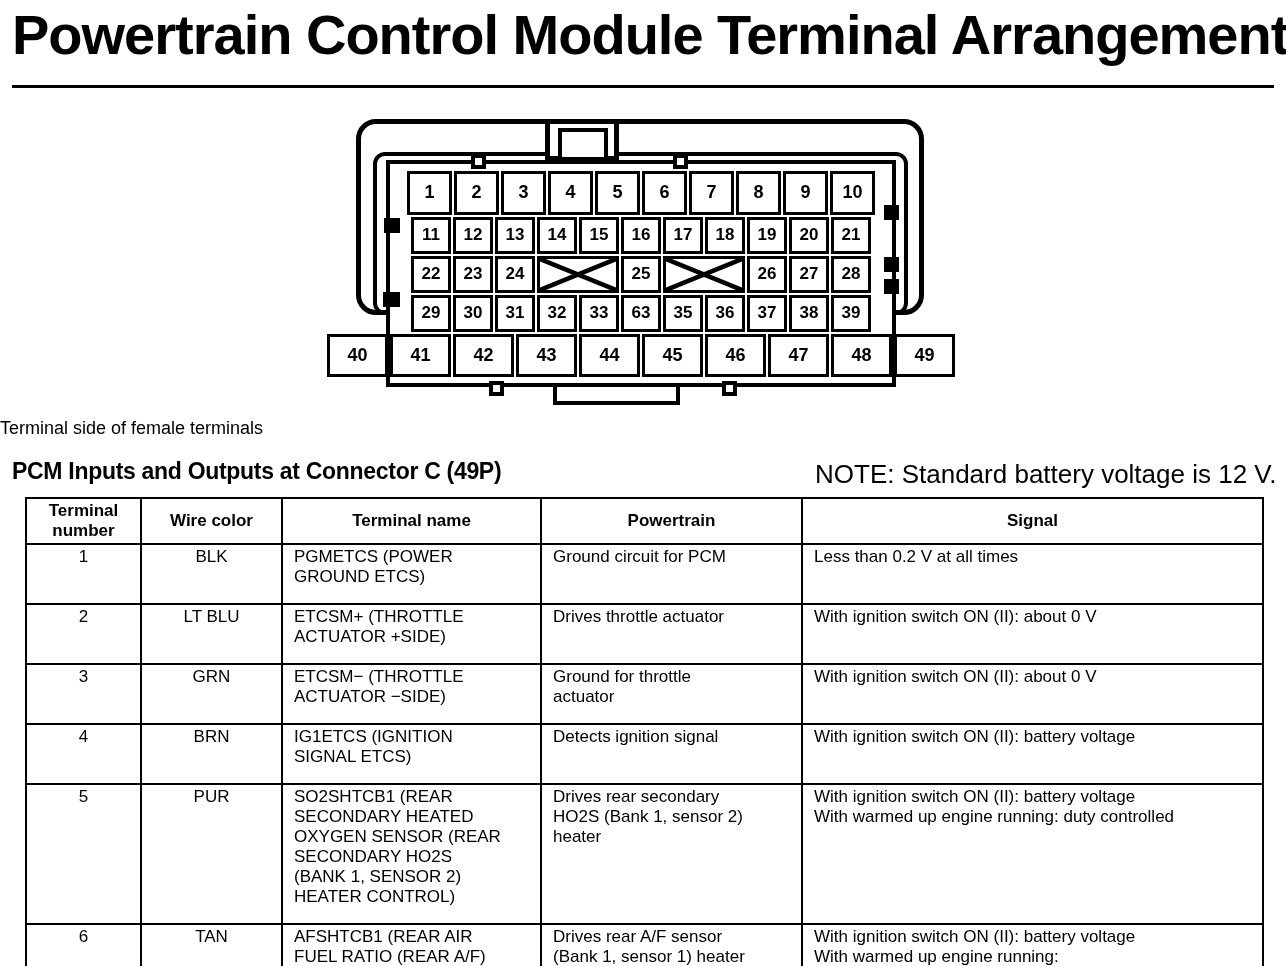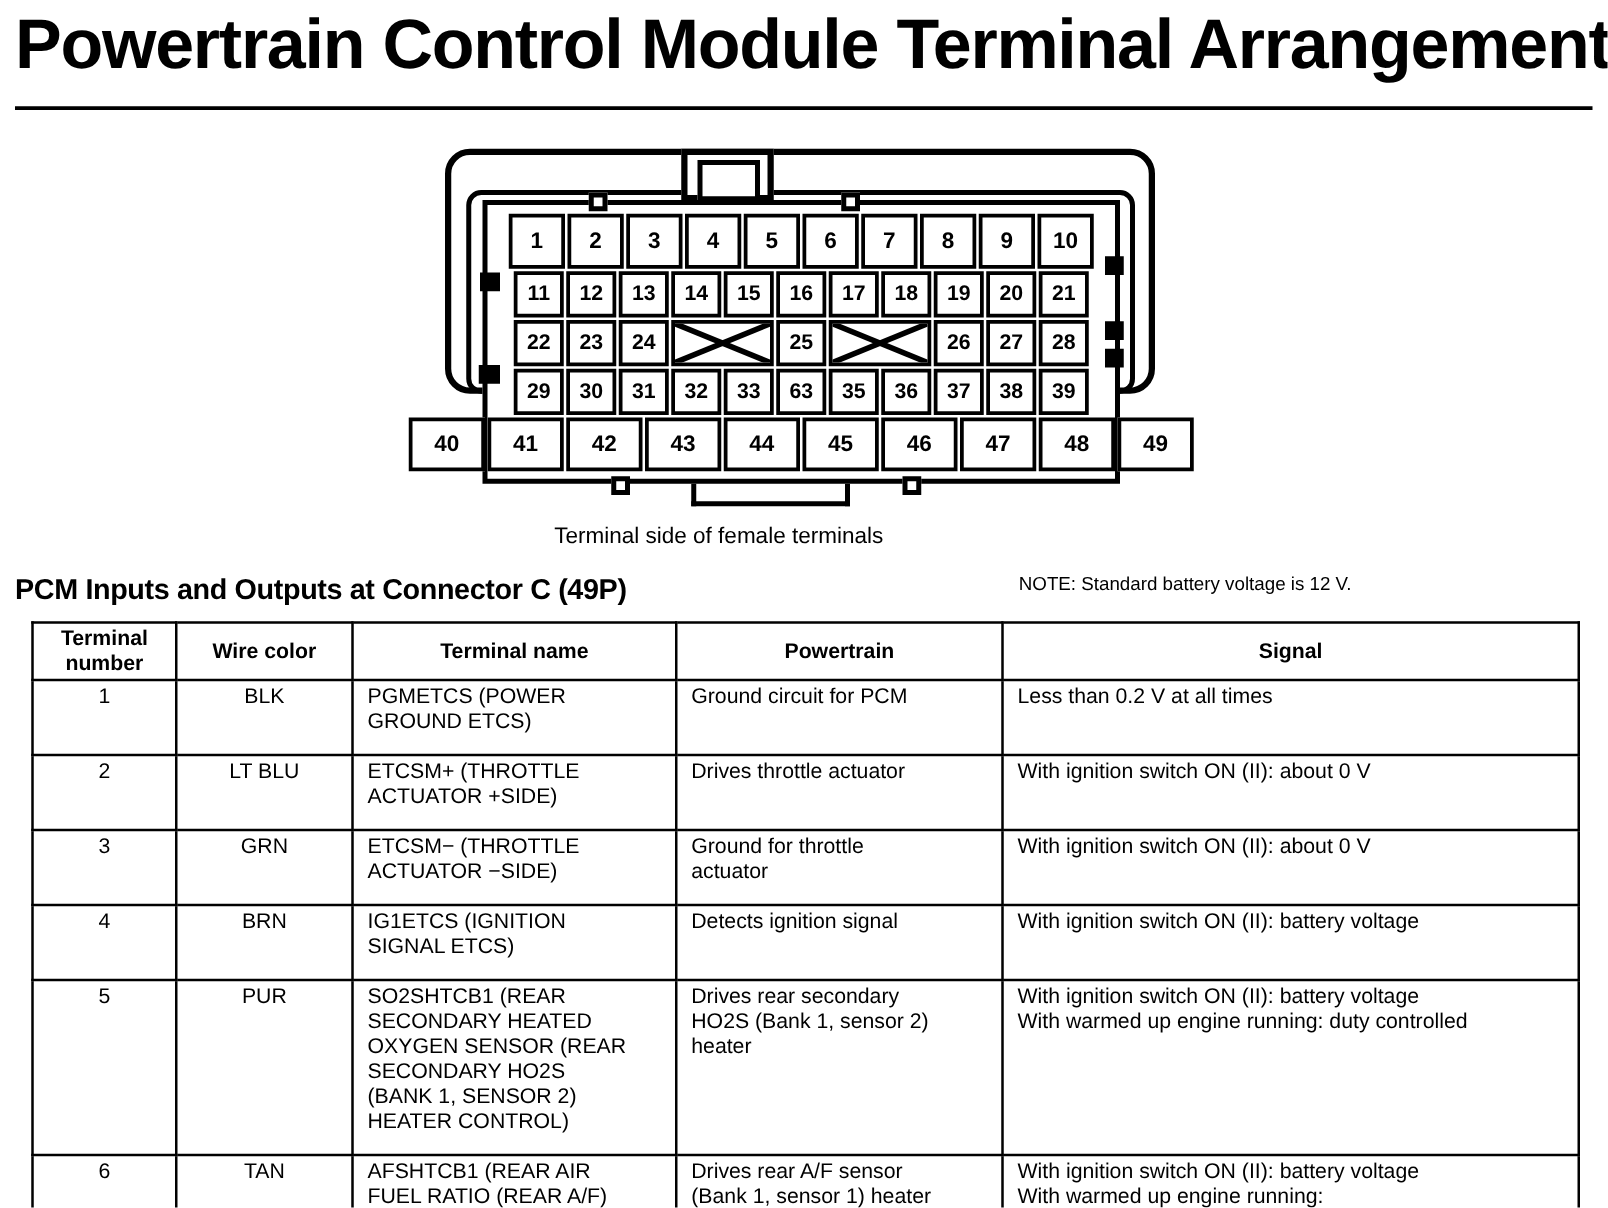--- a/index.html
+++ b/index.html
@@ -61,31 +61,31 @@
     position:absolute; width:15px; height:15px;
     border:4px solid #000; background:#fff; z-index:4;
   }
   .notch.t1 { left:121px; top:39px; }
   .notch.t2 { left:323px; top:39px; }
   .notch.b1 { left:139px; top:266px; }
   .notch.b2 { left:372px; top:266px; }
 
   .diagram-caption {
     position:absolute; left:0; top:418px; width:1150px;
-    text-align:center; font-size:18px;
+    text-align:left; font-size:18px;
   }
 
   
   .section-heading {
     position:absolute; left:12px; top:458px;
     font-size:23px; font-weight:bold; letter-spacing:-0.3px; white-space:nowrap;
   }
   .section-note {
     position:absolute; left:815px; top:459px;
-    font-size:15px; white-space:nowrap;
+    font-size:26px; white-space:nowrap;
   }
 
   
   .pcm-table {
     position:absolute; left:25px; top:497px; width:1237px;
     border-collapse:collapse; table-layout:fixed;
   }
   .pcm-table th, .pcm-table td {
     border:2px solid #000; font-size:17px; line-height:20px;
     white-space:pre-line; overflow:hidden;

